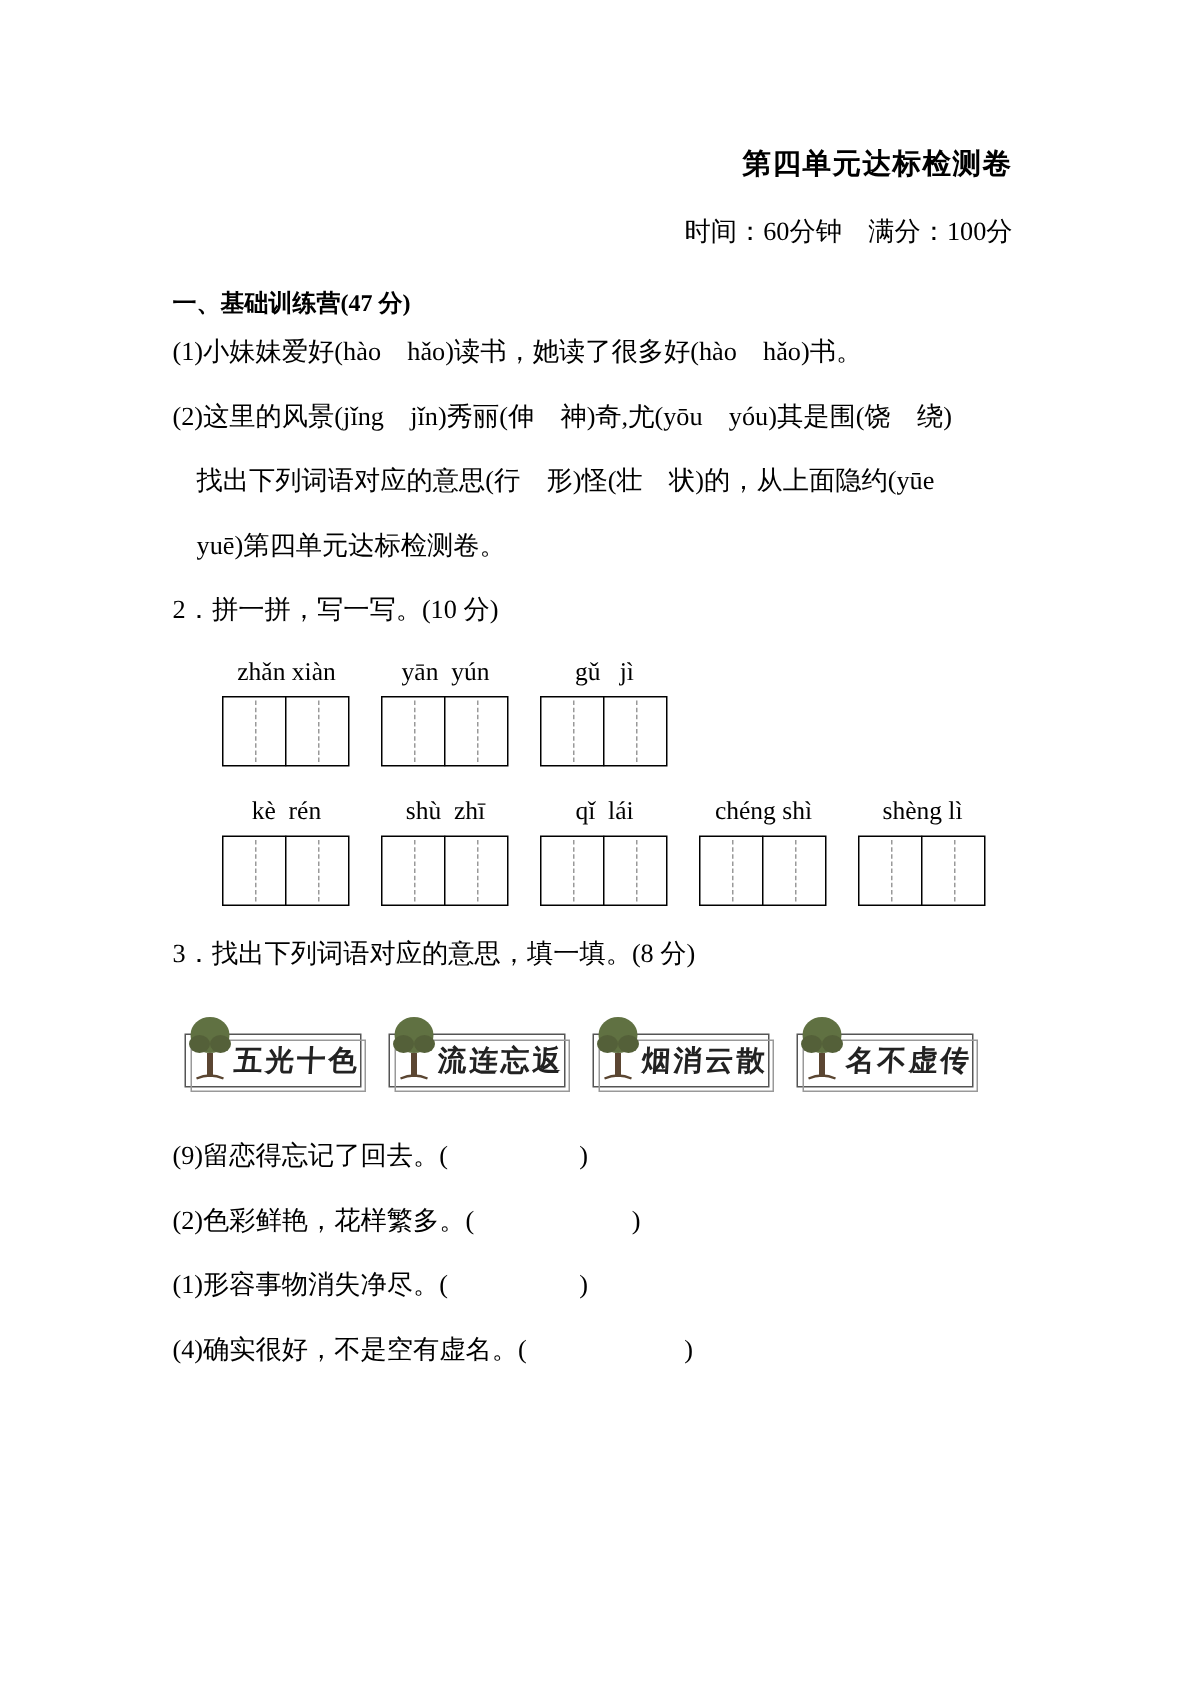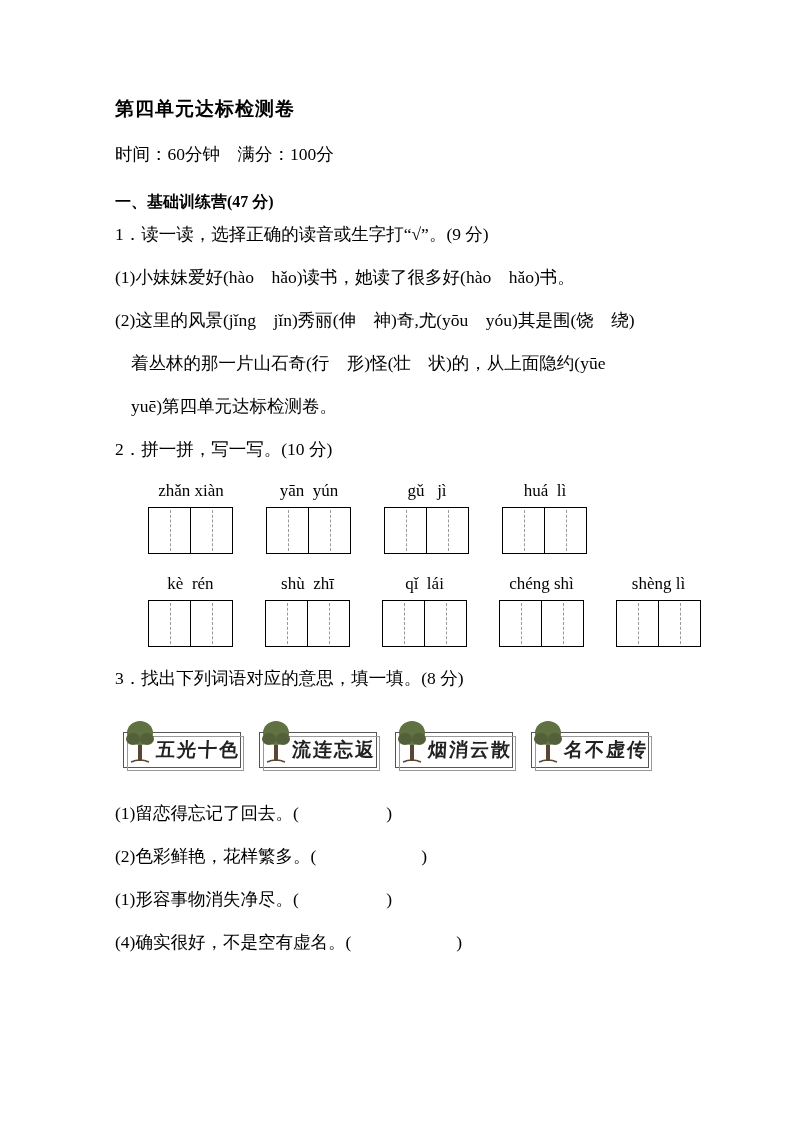--- a/index.html
+++ b/index.html
@@ -10,45 +10,45 @@
     padding:96px 118px 0 115px;
     background:#fff;
     color:#000;
     font-family:"Liberation Serif","DejaVu Serif",serif;
     overflow:hidden;
   }
   .title {
     margin:0;
     font-size:19px;
     font-weight:bold;
-    text-align:left;
+    text-align:right;
     letter-spacing:1px;
   }
   .meta {
     margin-top:20px;
-    text-align:left;
+    text-align:right;
     font-size:17.5px;
   }
   .section-heading {
     margin:26px 0 0 0;
     font-size:16px;
     font-weight:bold;
   }
   .line {
     margin:0;
     font-size:17.5px;
     line-height:43px;
     white-space:pre-wrap;
   }
   .cont { padding-left:16px; }
 
   
   .py-row {
     display:flex;
-    gap:32px;
+    gap:20px;
     margin:4px 0 0 33px;
   }
   .py-row.second { margin-top:14px; }
   .unit { width:86px; text-align:center; }
   .py {
     display:block;
     height:32px;
     line-height:32px;
     font-size:17px;
     white-space:pre;
@@ -113,24 +113,23 @@
 <body>
 
 <div class="page">
 
   <h1 class="title">第四单元达标检测卷</h1>
 
   <div class="meta">时间：60分钟　满分：100分</div>
 
   <h2 class="section-heading">一、基础训练营(47 分)</h2>
 
-  <p class="line">1．读一读，选择正确的读音或生字打“√”。(9 分)</p>
   <p class="line">(1)小妹妹爱好(hào　hǎo)读书，她读了很多好(hào　hǎo)书。</p>
   <p class="line">(2)这里的风景(jǐng　jǐn)秀丽(伸　神)奇,尤(yōu　yóu)其是围(饶　绕)</p>
-  <p class="line cont">着丛林的那一片山石奇(行　形)怪(壮　状)的，从上面隐约(yūe</p>
+  <p class="line cont">找出下列词语对应的意思(行　形)怪(壮　状)的，从上面隐约(yūe</p>
   <p class="line cont">yuē)第四单元达标检测卷。</p>
 
   <p class="line">2．拼一拼，写一写。(10 分)</p>
 
   <div class="py-row">
     <div class="unit">
       <span class="py">zhǎn xiàn</span>
       <div class="boxes">
         <div class="cellbox"></div>
         <div class="cellbox"></div>
@@ -143,27 +142,20 @@
         <div class="cellbox"></div>
       </div>
     </div>
     <div class="unit">
       <span class="py">gǔ   jì</span>
       <div class="boxes">
         <div class="cellbox"></div>
         <div class="cellbox"></div>
       </div>
     </div>
-    <div class="unit">
-      <span class="py">huá  lì</span>
-      <div class="boxes">
-        <div class="cellbox"></div>
-        <div class="cellbox"></div>
-      </div>
-    </div>
   </div>
 
   <div class="py-row second">
     <div class="unit">
       <span class="py">kè  rén</span>
       <div class="boxes">
         <div class="cellbox"></div>
         <div class="cellbox"></div>
       </div>
     </div>
@@ -243,19 +235,19 @@
           <ellipse cx="15" cy="16" rx="13" ry="12" fill="#607142"></ellipse>
           <ellipse cx="8" cy="22" rx="7" ry="6" fill="#546039"></ellipse>
           <ellipse cx="22" cy="22" rx="7" ry="6" fill="#546039"></ellipse>
           <path d="M6 45 Q15 41 24 45" stroke="#5b4632" stroke-width="1.5" fill="none"></path>
         </svg>
       </span>
       <span class="card-text">名不虚传</span>
     </div>
   </div>
 
-  <p class="line after-cards">(1)留恋得忘记了回去。(　　　　　)</p>
+  <p class="line after-cards">(9)留恋得忘记了回去。(　　　　　)</p>
   <p class="line">(2)色彩鲜艳，花样繁多。(　　　　　　)</p>
   <p class="line">(1)形容事物消失净尽。(　　　　　)</p>
   <p class="line">(4)确实很好，不是空有虚名。(　　　　　　)</p>
 
 
 </div>
 
 </body></html>

